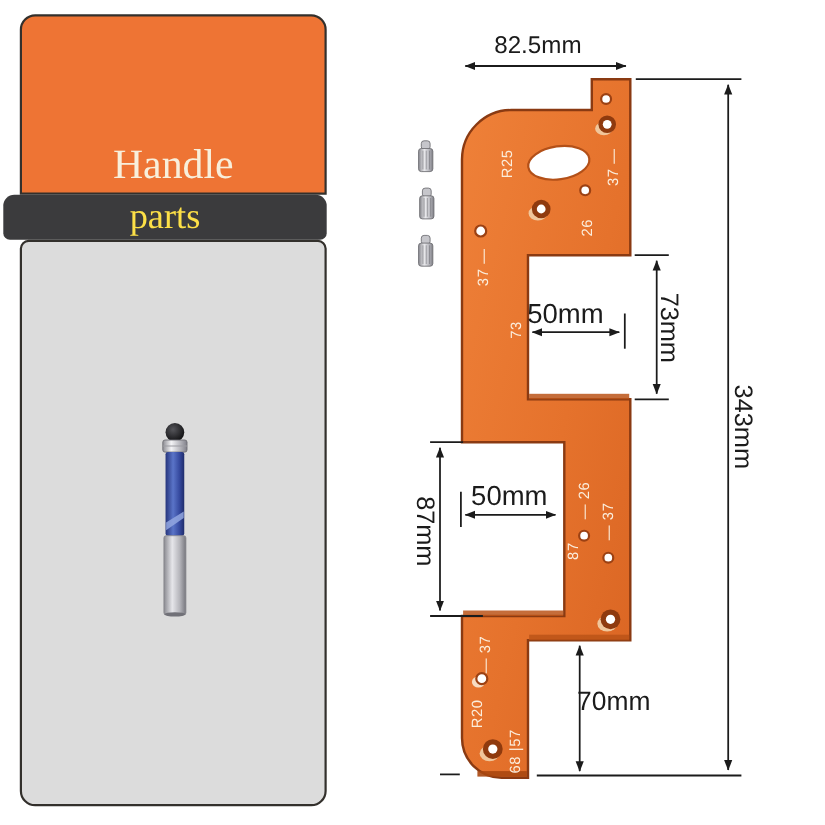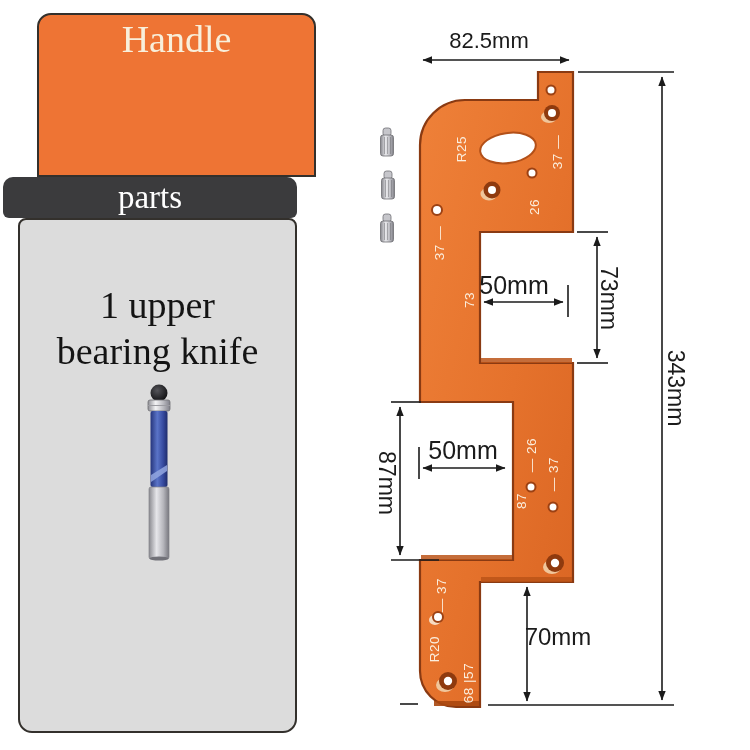--- a/index.html
+++ b/index.html
@@ -1,27 +1,27 @@
 <!DOCTYPE html>
 <html><head>
 <meta charset="utf-8">
 <style>
   html,body{margin:0;padding:0;background:#ffffff;}
   .stage{position:relative;width:750px;height:750px;background:#ffffff;overflow:hidden;
          font-family:"Liberation Sans",sans-serif;}
   
   .card-header{position:absolute;left:18px;top:13px;width:279px;height:164px;
     background:#ee7434;border:2px solid #33302c;border-radius:14px 14px 0 0;
-    box-sizing:border-box;display:flex;align-items:flex-start;justify-content:center;margin-left:19px;}
+    box-sizing:border-box;display:flex;align-items:flex-end;justify-content:center;}
   .card-title{font-family:"Liberation Serif",serif;font-size:38px;line-height:49px;
     color:#f8efdb;text-align:center;font-weight:500;}
   .parts-band{position:absolute;left:3px;top:177px;width:294px;height:41px;
     background:#3b3b3d;border-radius:10px 10px 6px 6px;
     display:flex;align-items:center;justify-content:center;}
-  .parts-band span{font-family:"Liberation Serif",serif;font-size:33px;color:#ffffff;}
+  .parts-band span{font-family:"Liberation Serif",serif;font-size:33px;color:#fde047;}
   .card-body{position:absolute;left:18px;top:218px;width:279px;height:515px;
     background:#dcdcdc;border:2px solid #33302c;border-radius:8px 8px 14px 14px;
     box-sizing:border-box;}
   .part-name{position:absolute;left:0;top:62px;width:100%;
     font-family:"Liberation Serif",serif;font-size:38px;line-height:46px;color:#141414;
     text-align:center;}
   .bit-wrap{position:absolute;left:126px;top:163px;width:26px;height:180px;}
   
   .drawing{position:absolute;left:0;top:0;width:750px;height:750px;}
   .dim-text{font-family:"Liberation Sans",sans-serif;fill:#1b1b1b;}
@@ -36,24 +36,20 @@
     <div class="card-title">
       <div>Handle</div>
     </div>
   </div>
 
   <div class="parts-band">
     <span>parts</span>
   </div>
 
   <div class="card-body">
-    <div class="part-name">
-      <div>1 upper</div>
-      <div>bearing knife</div>
-    </div>
 
     <div class="bit-wrap">
       <svg width="26" height="180" viewBox="0 0 26 180">
         <defs>
           <radialGradient id="bearingG" cx="40%" cy="35%" r="70%">
             <stop offset="0%" stop-color="#55555a"></stop>
               <stop offset="100%" stop-color="#0e0e10"></stop>
           </radialGradient>
           <linearGradient id="collarG" x1="0" y1="0" x2="1" y2="0">
             <stop offset="0%" stop-color="#8e8e94"></stop>

